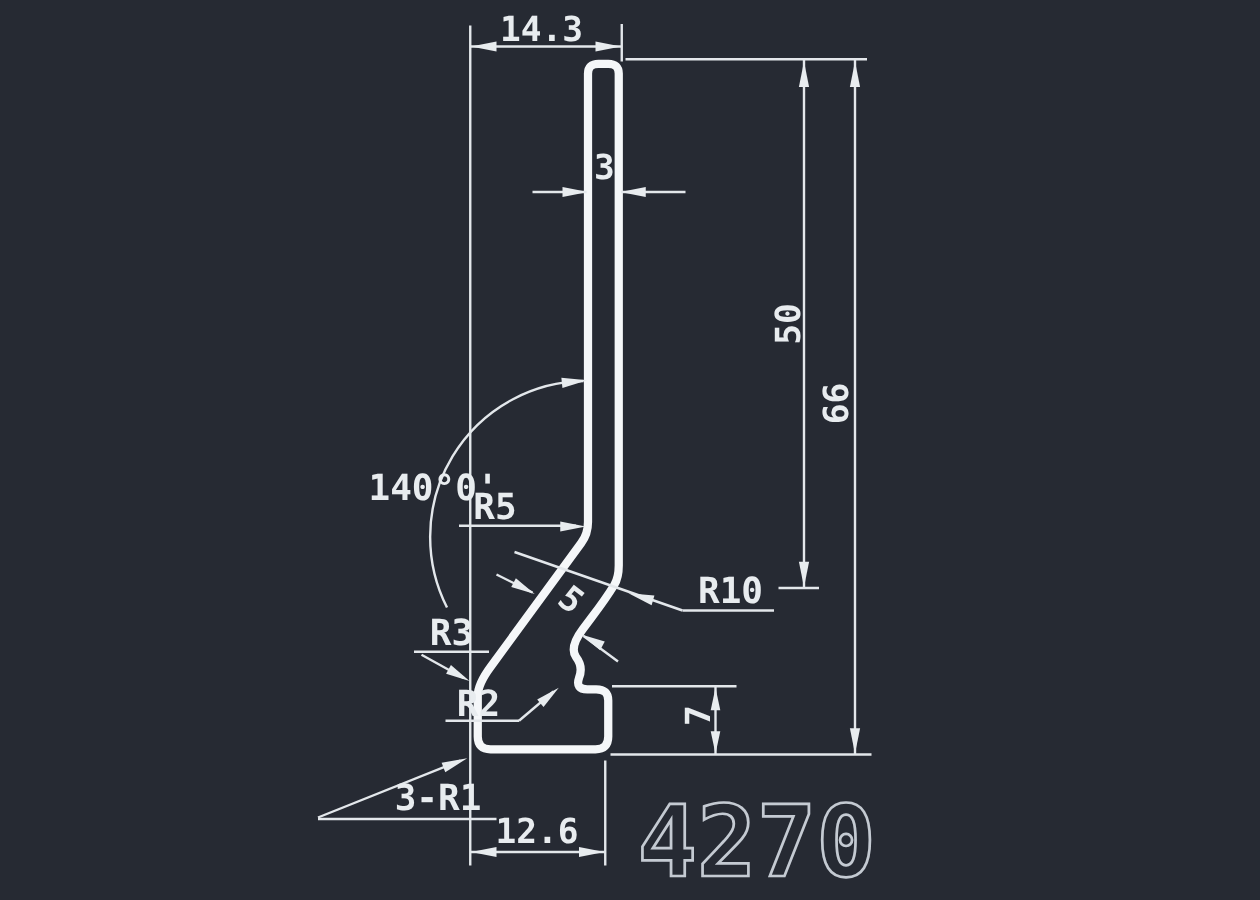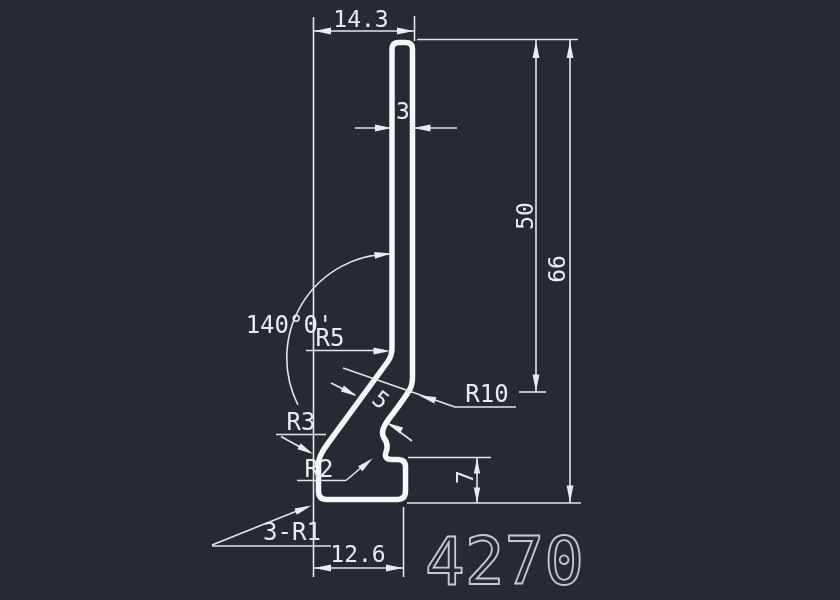--- a/index.html
+++ b/index.html
@@ -1,16 +1,16 @@
 <!DOCTYPE html>
 <html><head>
 <meta charset="utf-8">
 <style>
   html,body{margin:0;padding:0;background:#262A33;overflow:hidden;}
-  #canvas{width:774px;height:600px;position:relative;background:#262A33;}
+  #canvas{width:774px;height:600px;position:relative;background:#262A33;font-weight:bold;}
   svg{display:block;}
   .profile{fill:none;stroke:#F5F7F9;stroke-width:5.5;stroke-linejoin:round;stroke-linecap:round;}
   .dline{stroke:#E3E7EB;stroke-width:1.6;fill:none;}
   .ahead{fill:#E8ECEF;stroke:none;}
   .dim-num{font-family:"DejaVu Sans Mono",monospace;font-size:23px;fill:#E8ECEF;text-anchor:middle;}
   .dim-label{font-family:"DejaVu Sans Mono",monospace;font-size:24px;fill:#E8ECEF;text-anchor:middle;}
   .partnum{font-family:"DejaVu Sans Mono",monospace;font-size:66px;fill:none;stroke:#C4CAD2;stroke-width:1.8;text-anchor:start;}
 </style>
 </head>
 <body>

